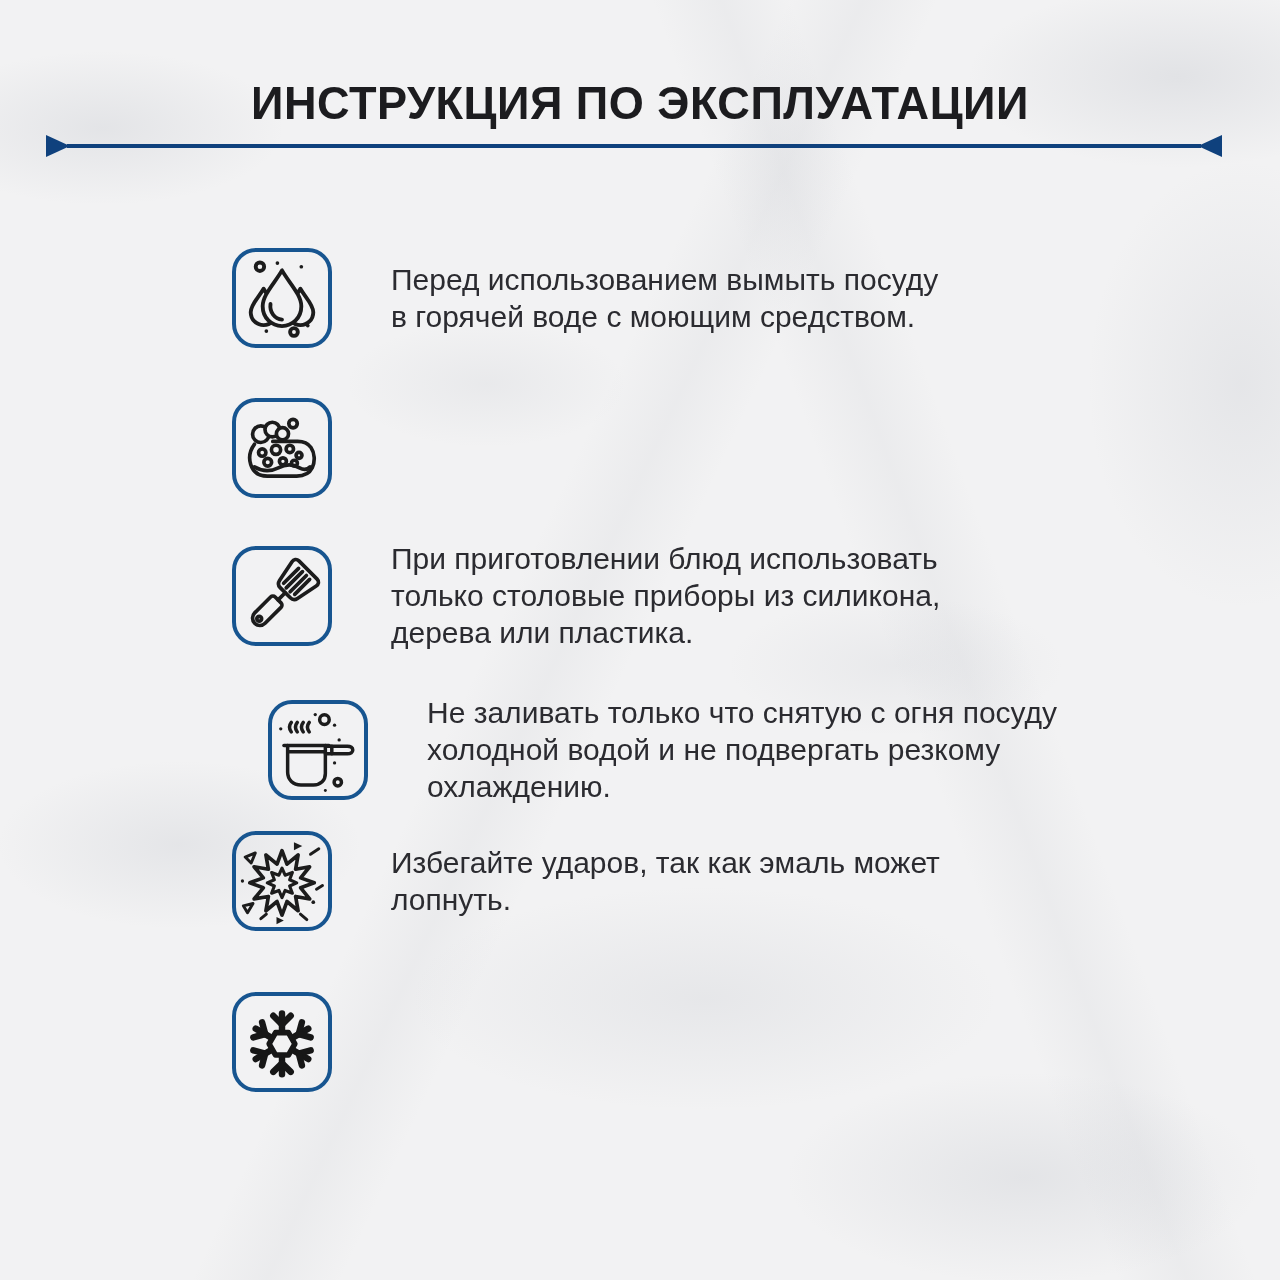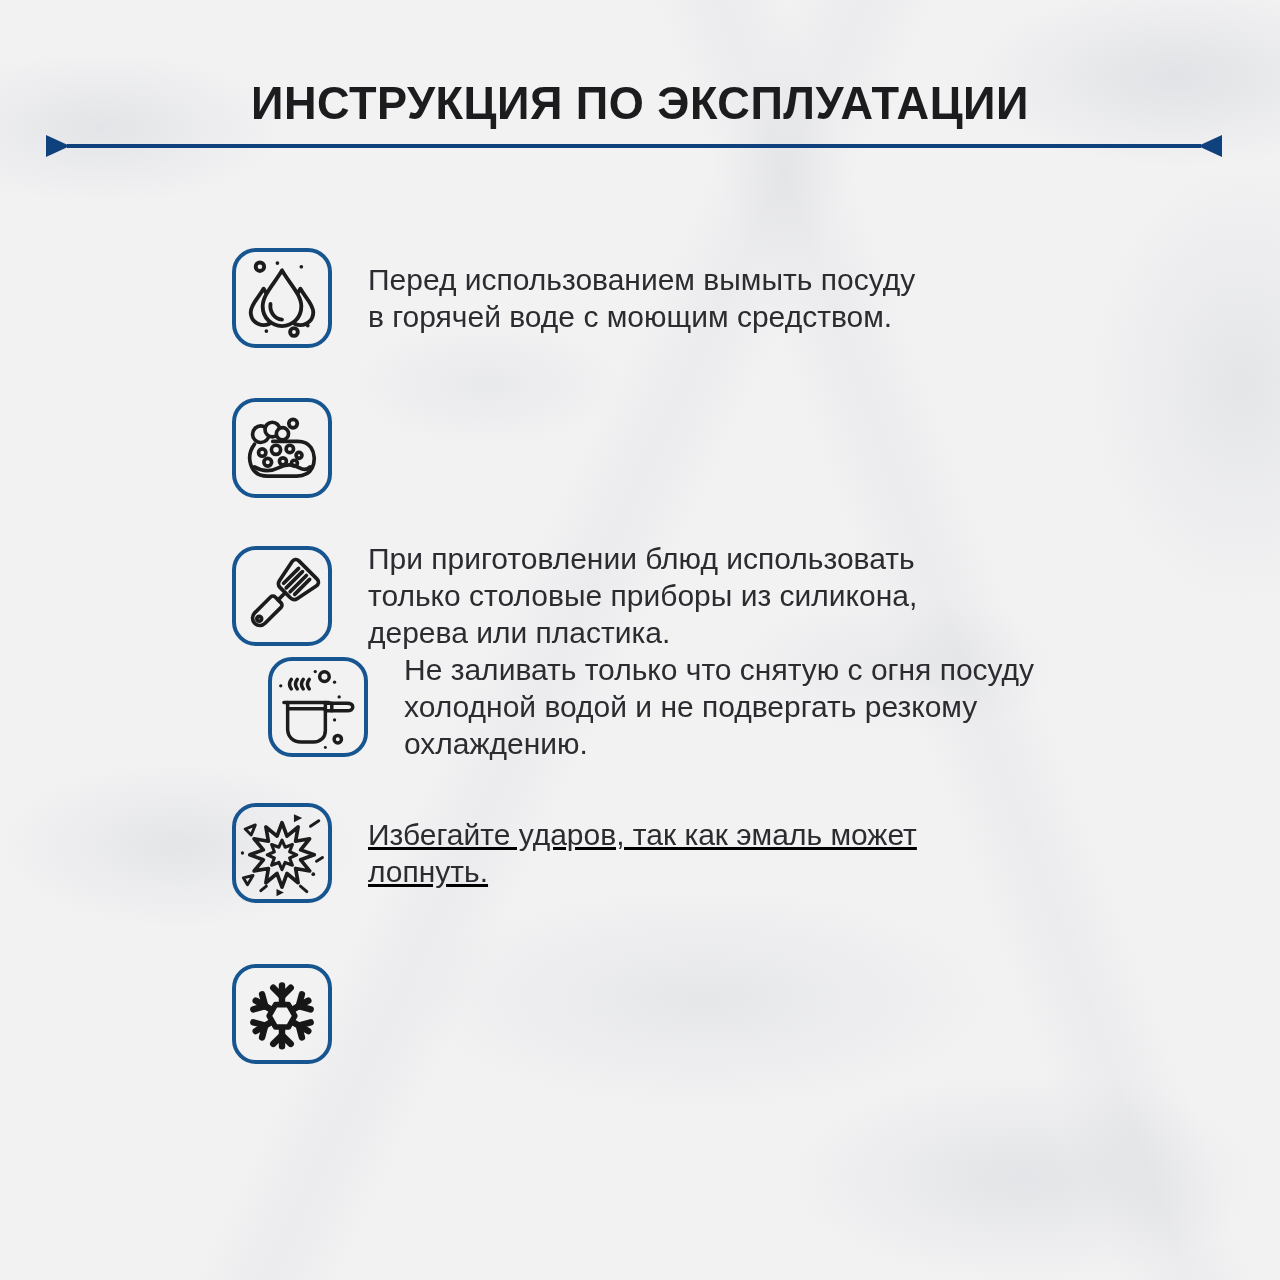--- a/index.html
+++ b/index.html
@@ -45,26 +45,26 @@
     display:flex;align-items:center;
   }
   .divider .rule{flex:1;height:4px;background:var(--accent);margin:0 -3px;}
   .tri{width:0;height:0;border-top:11px solid transparent;border-bottom:11px solid transparent;}
   .tri-left{border-left:24px solid var(--accent);}
   .tri-right{border-right:24px solid var(--accent);}
   .rows{
     position:absolute;top:248px;left:232px;right:60px;
     display:flex;flex-direction:column;
   }
-  .row{display:flex;align-items:center;gap:36px;min-height:100px;}
+  .row{display:flex;align-items:center;gap:59px;min-height:100px;}
   .row:nth-child(1){margin-bottom:50px;}
   .row:nth-child(2){margin-bottom:42px;}
-  .row:nth-child(3){}
-  .row:nth-child(4){margin-bottom:41px;padding-left:36px;}
-  .row:nth-child(5){margin-bottom:61px;text-decoration:underline;}
+  .row:nth-child(3){margin-bottom:43px;}
+  .row:nth-child(4){margin-bottom:26px;padding-left:36px;}
+  .row:nth-child(5){margin-bottom:61px;}
   .tile{
     flex:0 0 100px;width:100px;height:100px;
     border:4.5px solid var(--tile-border);
     border-radius:24px;
     display:flex;align-items:center;justify-content:center;
   }
   .tile svg{width:100%;height:100%;display:block;}
   .txt{
     font-size:30px;line-height:37px;color:var(--text);
     white-space:pre-line;

